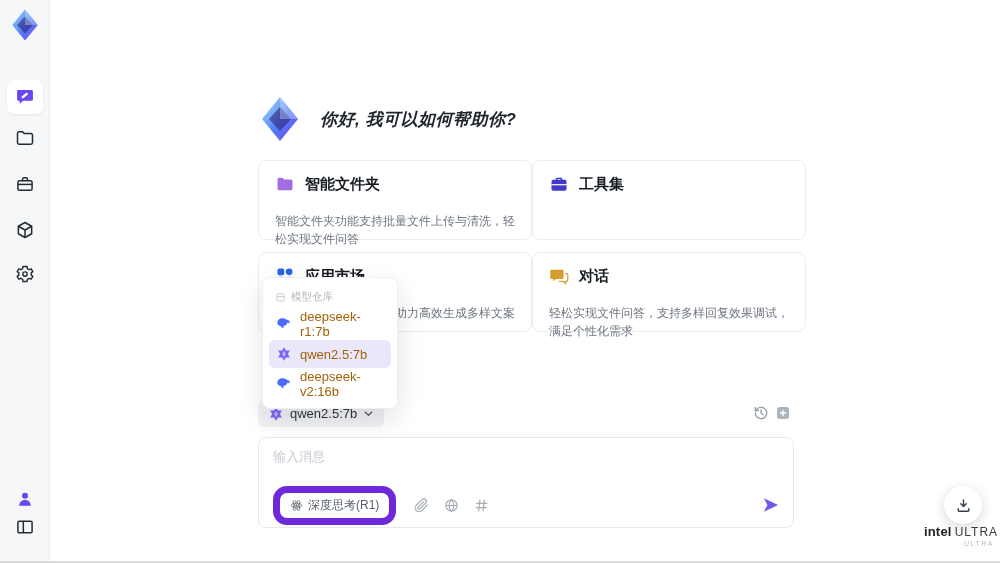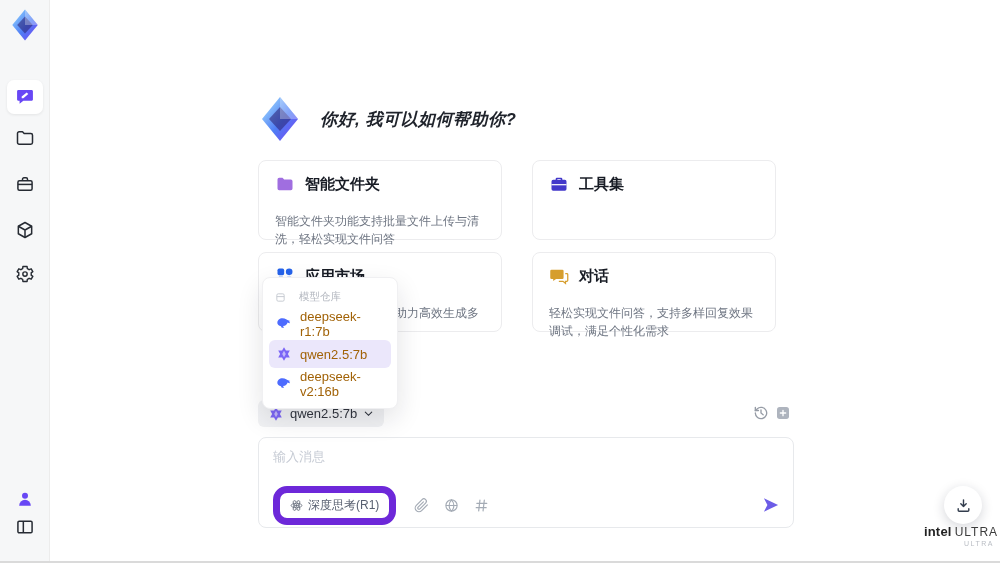--- a/index.html
+++ b/index.html
@@ -20,35 +20,35 @@
     background:#ffffff; border-radius:7px; box-shadow:0 1px 3px rgba(0,0,0,.08);
     display:flex; align-items:center; justify-content:center;
   }
   .side-ic { width:20px; height:20px; color:#262b33; }
   .side-ic svg { width:100%; height:100%; display:block; }
   
   .greet-logo { position:absolute; left:256px; top:95px; width:48px; height:48px; }
   .greet-text { position:absolute; left:320px; top:108px; font-size:17px; font-weight:bold; color:#20242c; letter-spacing:.5px;font-style:italic; }
   
   .card {
-    position:absolute; width:244px; height:80px; background:#fff;
+    position:absolute; width:274px; height:80px; background:#fff;
     border:1px solid #ececee; border-radius:8px; padding:13px 16px 10px 16px;
   }
   .card-head { display:flex; align-items:center; gap:10px; }
   .card-ic { width:20px; height:20px; flex:0 0 auto; }
   .card-ic svg { width:100%; height:100%; display:block; }
   .card-title { font-size:15px; font-weight:bold; color:#181c25; }
   .card-desc { margin-top:18px; font-size:12px; line-height:1.5; color:#6e7582; }
   
   .dropdown {
     position:absolute; left:262px; top:277px; width:136px; z-index:6;
     background:#fff; border:1px solid #f0f0f2; border-radius:8px;
     box-shadow:0 10px 26px rgba(25,28,40,.12); padding:6px 0 8px 0;
   }
-  .dd-header { display:flex; align-items:center; gap:13px; padding:6px 12px 4px 12px; }
+  .dd-header { display:flex; align-items:center; gap:5px; padding:6px 12px 4px 12px; }
   .dd-header .hd-ic { width:11px; height:11px; color:#c3c7cf; }
   .dd-header .hd-ic svg { width:100%; height:100%; display:block; }
   .dd-header span { font-size:10.5px; color:#b4b8c0; }
   .dd-item {
     height:28px; margin:2px 6px; padding:0 7px; border-radius:6px;
     display:flex; align-items:center; gap:8px; font-size:13px; color:#a16207; cursor:default;
   }
   .dd-item.selected { background:#ebe7fb; }
   .dd-ic { width:16px; height:16px; flex:0 0 auto; }
   .dd-ic svg { width:100%; height:100%; display:block; }

